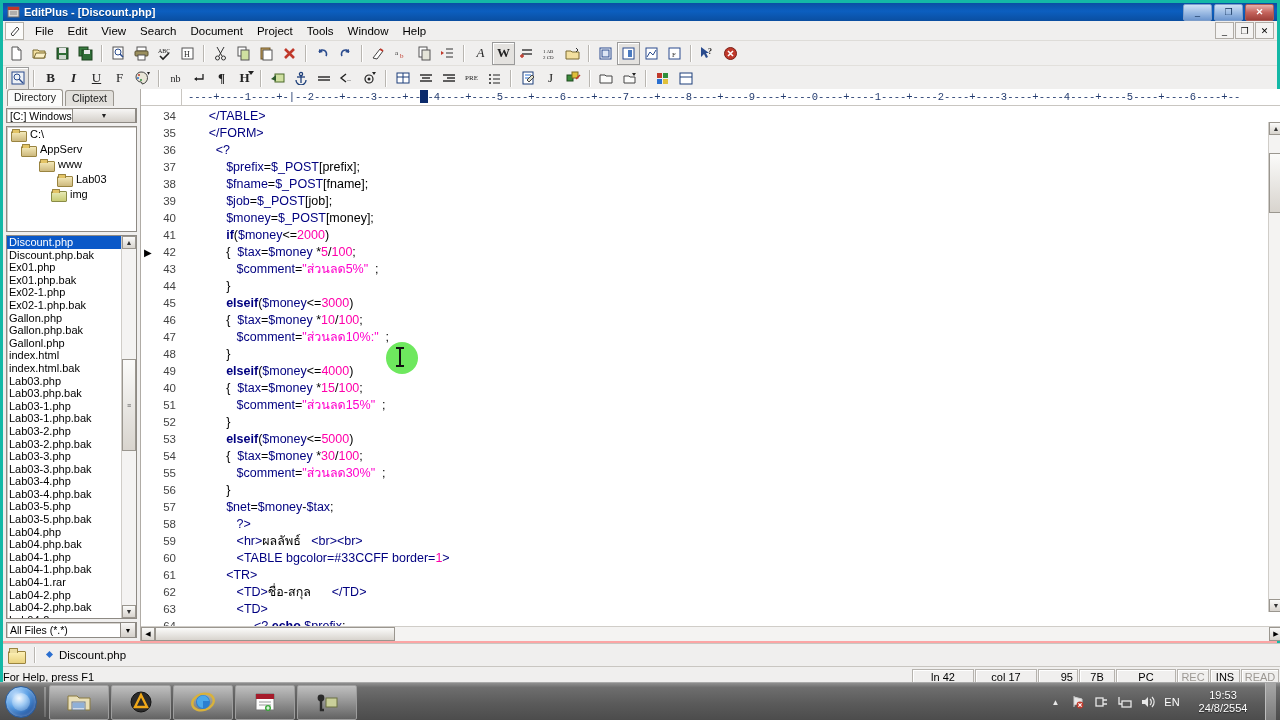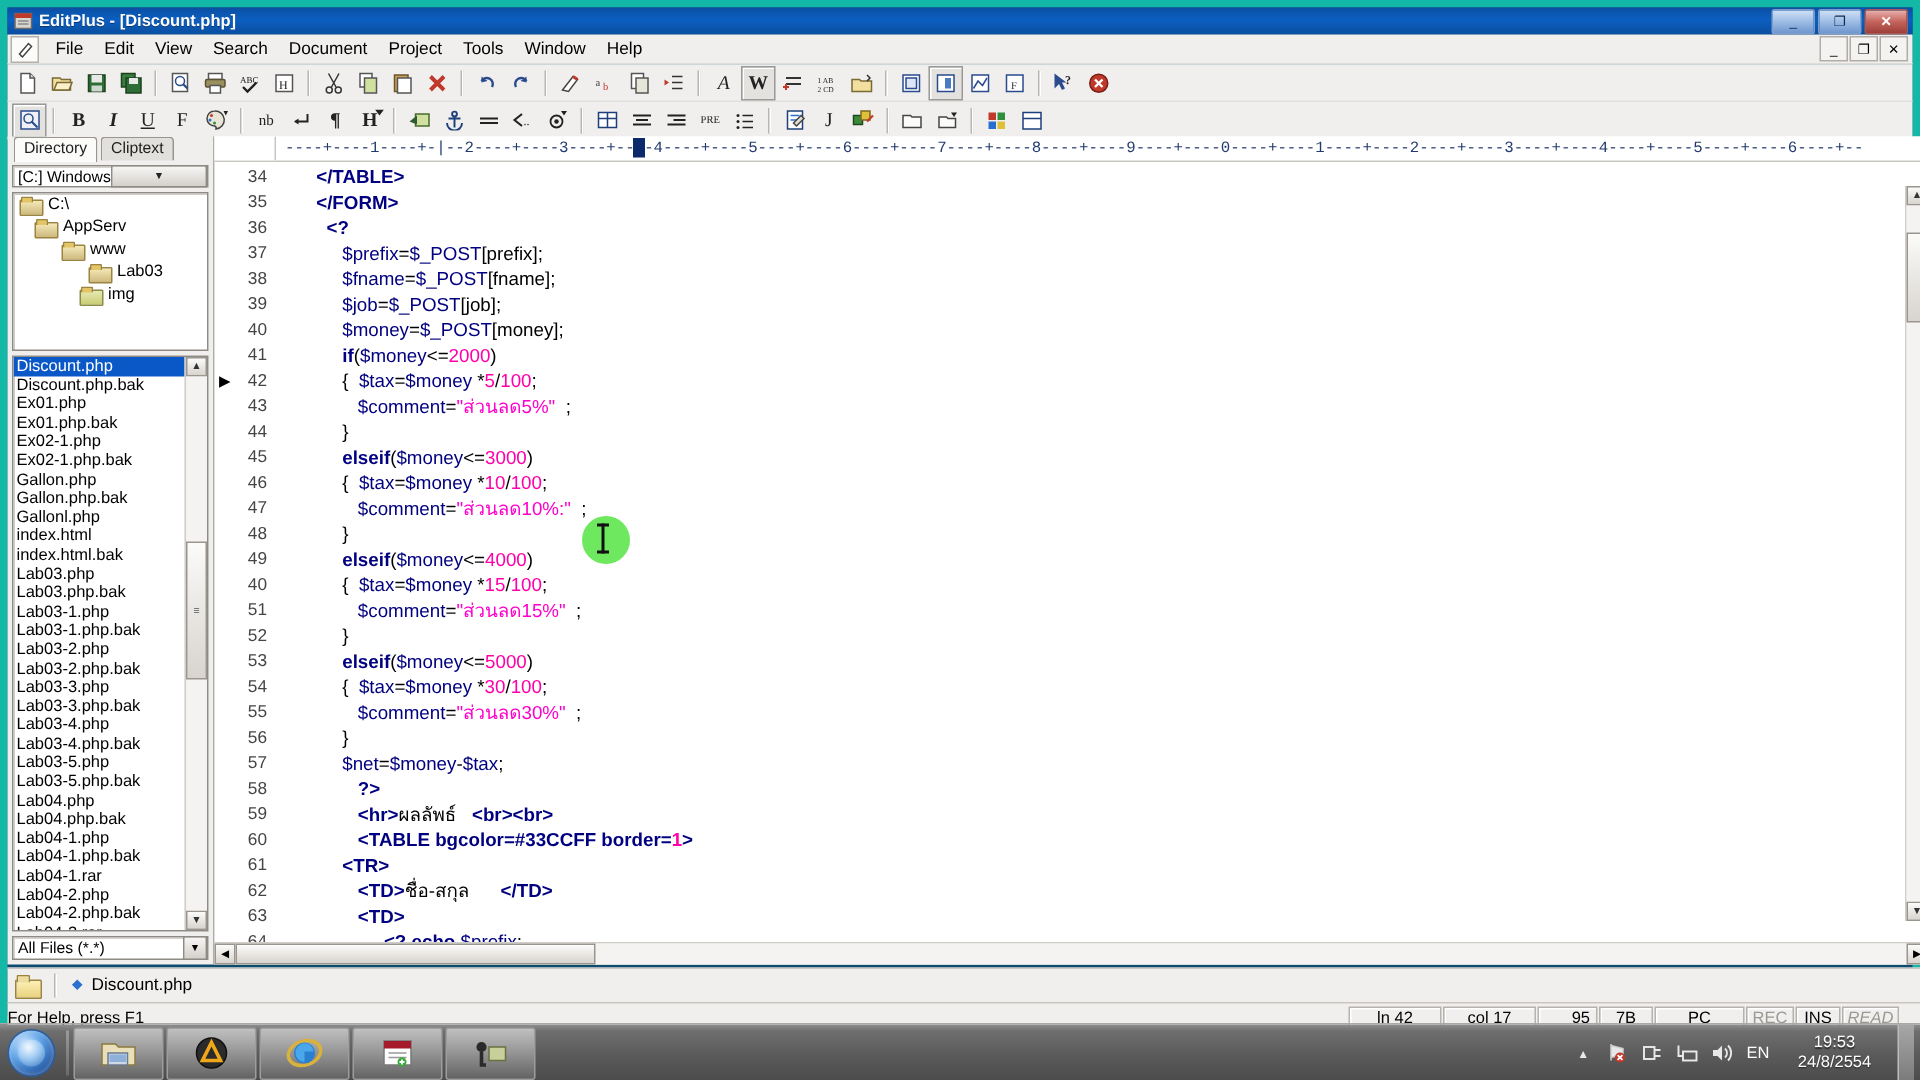--- a/index.html
+++ b/index.html
@@ -10,21 +10,21 @@
     background:#3a3a3a;
   }
   #screen{position:relative;width:1280px;height:720px;}
 
   
   .desktop{position:absolute;left:0;top:0;width:1280px;height:720px;
     background:linear-gradient(180deg,#4c4c4c 0%,#5a5a5a 40%,#454545 100%);}
 
   
   .window{position:absolute;left:0;top:0;width:1280px;height:682px;
-    background:#0c4a6e;border:5px solid #14b8a6;box-sizing:border-box;}
+    background:#fca5a5;border:3px solid #14b8a6;box-sizing:border-box;}
 
   .titlebar{height:18px;background:linear-gradient(180deg,#0a4fa3 0%,#0c5fc0 45%,#0a4ea0 100%);
     display:flex;align-items:center;padding:0 2px;color:#fff;}
   .titlebar .tb-icon{width:14px;height:14px;margin:0 3px 0 2px;position:relative;}
   .title-text{font-size:11px;font-weight:bold;color:#ffffff;letter-spacing:0px;
     text-shadow:0 1px 0 rgba(0,0,0,.4);flex:1;white-space:nowrap;overflow:hidden;}
   .tb-buttons{display:flex;gap:2px;margin-right:1px;}
   .tb-btn{width:27px;height:15px;border:1px solid #7e9ec9;
     background:linear-gradient(180deg,#cfe0f5 0%,#9dbce4 50%,#6e97cf 100%);
     border-radius:2px;display:flex;align-items:center;justify-content:center;
@@ -51,21 +51,21 @@
   .toolbar2{height:24px;background:#f0efee;display:flex;align-items:center;
     padding-left:3px;border-bottom:1px solid #c8c6c2;}
   .toolbar2 .tbtn{font-family:"Liberation Serif",serif;font-size:13px;}
 
   
   .body-area{position:absolute;left:0;top:86px;width:1280px;height:552px;display:flex;}
 
   
   .leftpanel{width:138px;background:#f0efee;display:flex;flex-direction:column;
     border-right:1px solid #b0aca6;box-sizing:border-box;padding:0 2px;}
-  .tabrow{height:17px;display:flex;align-items:flex-start;padding-left:2px;position:relative;}
+  .tabrow{height:17px;display:flex;align-items:center;padding-left:2px;position:relative;}
   .ptab{font-size:10.5px;padding:1px 6px 2px 6px;border:1px solid #9a968f;
     border-bottom:none;background:#e2e0dc;border-radius:3px 3px 0 0;margin-right:2px;color:#222;}
   .ptab.active{background:#fbfbfa;padding-bottom:3px;position:relative;z-index:2;}
 
   .combo{height:15px;margin:2px 1px 2px 1px;border:1px solid #8e8a84;background:#fff;
     display:flex;align-items:center;font-size:10.5px;padding-left:3px;box-sizing:border-box;
     box-shadow:inset 1px 1px 0 #d6d3ce;}
   .combo span{flex:1;white-space:nowrap;overflow:hidden;}
   .combo .arrow{width:14px;height:13px;background:linear-gradient(180deg,#f7f6f5,#d4d0ca);
     border:1px solid #8e8a84;display:flex;align-items:center;justify-content:center;
@@ -114,21 +114,21 @@
 
   .codewrap{flex:1;display:flex;position:relative;overflow:hidden;}
   .gutter{width:40px;background:#fff;flex:none;position:relative;}
   .glines{font-family:"Liberation Sans",sans-serif;font-size:11.5px;color:#444;
     text-align:right;padding-right:5px;padding-top:2px;}
   .gline{height:17px;line-height:17px;}
   .code{flex:1;position:relative;padding-top:2px;overflow:hidden;}
   .cline{height:17px;line-height:17px;font-family:"Liberation Sans",sans-serif;
     font-size:12.5px;color:#000;white-space:pre;}
   .kw{color:#000080;font-weight:bold;}
-  .tag{color:#000080;font-weight:bold;}
+  .tag{color:#000080;}
   .var{color:#000080;}
   .str{color:#ff00cc;}
   .num{color:#ff00aa;}
   .curmark{position:absolute;left:3px;font-size:10px;color:#000;}
 
   .cursor-hl{position:absolute;left:245px;top:236px;width:32px;height:32px;border-radius:50%;
     background:#4ee33a;opacity:.82;}
   .ibeam{position:absolute;left:258px;top:241px;width:2px;height:20px;background:#111;}
   .ibeam:before{content:"";position:absolute;left:-3px;top:0;width:8px;height:2px;background:#111;}
   .ibeam:after{content:"";position:absolute;left:-3px;bottom:0;width:8px;height:2px;background:#111;}
@@ -764,21 +764,21 @@
 
     <div class="statusbar">
       <span class="sb-help">For Help, press F1</span>
       <span class="sb-cell" style="width:62px">ln 42</span>
       <span class="sb-cell" style="width:62px">col 17</span>
       <span class="sb-cell" style="width:40px;justify-content:flex-end;padding-right:4px;">95</span>
       <span class="sb-cell" style="width:36px">7B</span>
       <span class="sb-cell" style="width:60px">PC</span>
       <span class="sb-cell sb-dim" style="width:32px">REC</span>
       <span class="sb-cell" style="width:30px">INS</span>
-      <span class="sb-cell sb-dim" style="width:38px;margin-right:19px;font-style:italic;">READ</span>
+      <span class="sb-cell sb-dim" style="width:38px;margin-right:4px;">READ</span>
     </div>
   </div>
 
   <div class="taskbar">
     <div class="startorb">
       <div class="orb">
           <div class="orb-inner"></div>
         </div>
     </div>
     <div class="tasksep"></div>

